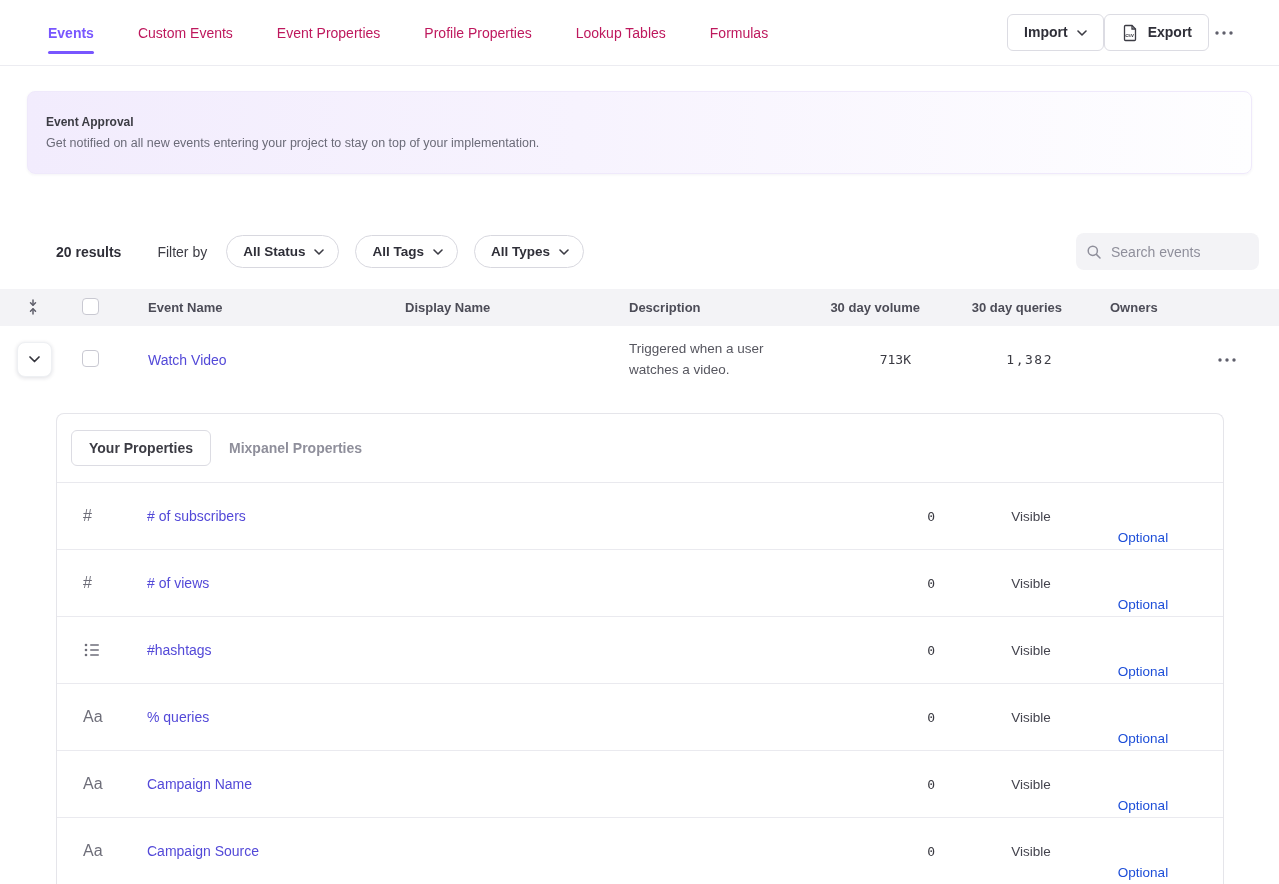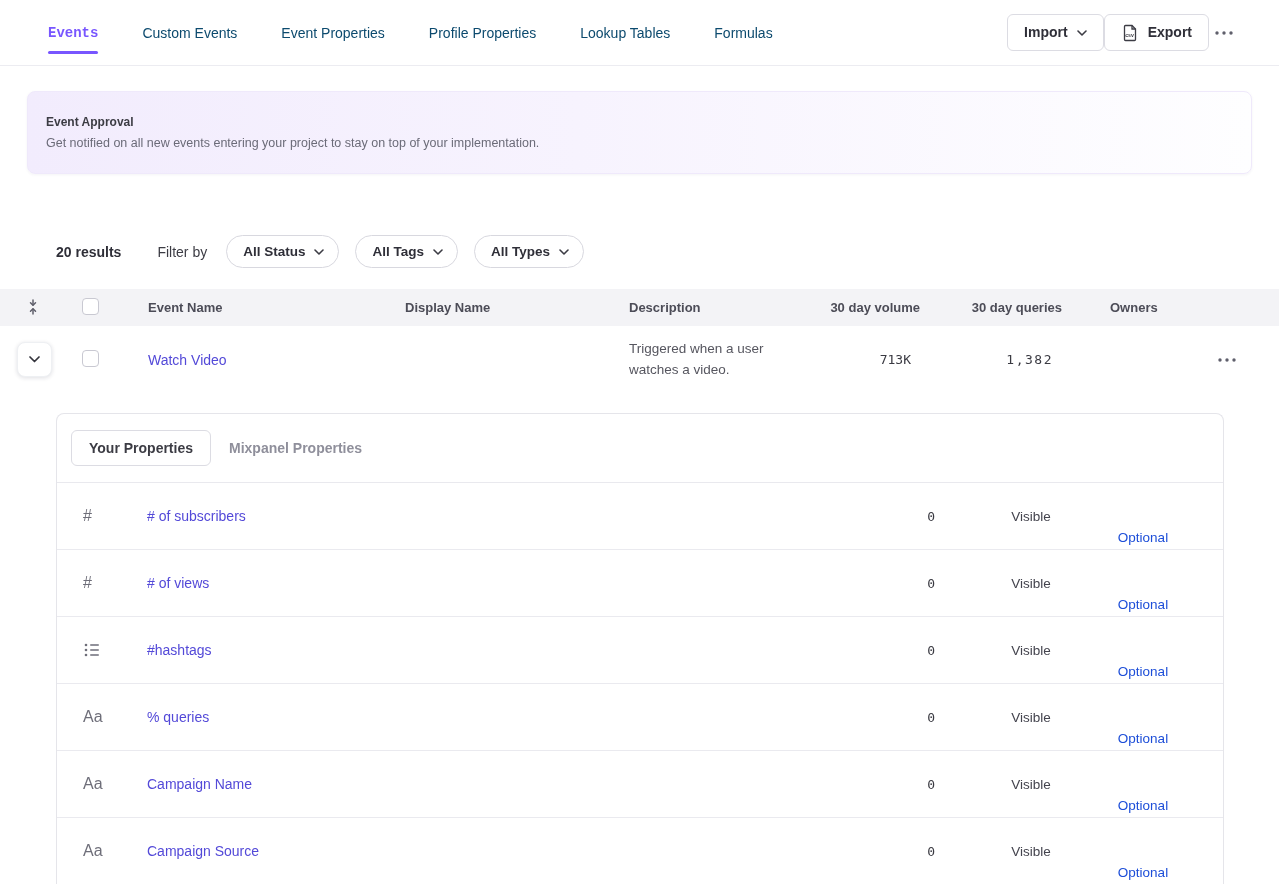--- a/index.html
+++ b/index.html
@@ -14,23 +14,23 @@
 
   
   .topnav {
     height:66px; display:flex; align-items:center;
     padding:0 40px 0 48px;
     border-bottom:1px solid #ececf1; background:#fff;
   }
   .tabs { display:flex; align-items:center; gap:44px; }
   .nav-tab {
     position:relative; background:none; border:none; cursor:pointer;
-    font-size:14px; font-weight:500; color:#0c4a6e; padding:6px 0;
-  }
-  .nav-tab.active { color:#7856ff; font-weight:700;font-family:Liberation Mono, monospace; }
+    font-size:14px; font-weight:500; color:#be185d; padding:6px 0;
+  }
+  .nav-tab.active { color:#7856ff; font-weight:700; }
   .nav-tab.active::after {
     content:""; position:absolute; left:0; right:0; bottom:-7px;
     height:3px; border-radius:3px; background:#7856ff;
   }
   .nav-actions { margin-left:auto; display:flex; align-items:center; }
   .btn {
     display:inline-flex; align-items:center; gap:9px;
     font-size:14px; font-weight:600; color:#2f2f38;
     background:#fff; border:1px solid #dcdce3; border-radius:6px;
     padding:8px 16px; cursor:pointer; line-height:1.3;
@@ -229,20 +229,29 @@
 
       <button class="pill">
         <span>All Types</span>
         <span style="display:inline-flex;">
           <svg width="10" height="6" viewBox="0 0 10 6" fill="none">
             <path d="M1 1l4 4 4-4" stroke="#3c3c44" stroke-width="1.6" stroke-linecap="round" stroke-linejoin="round"></path>
           </svg>
         </span>
       </button>
 
+    <div class="search">
+      <span style="display:inline-flex;">
+        <svg width="16" height="16" viewBox="0 0 16 16" fill="none">
+            <circle cx="6.8" cy="6.8" r="4.6" stroke="#8f8f9b" stroke-width="1.5"></circle>
+            <path d="M10.4 10.4L14 14" stroke="#8f8f9b" stroke-width="1.5" stroke-linecap="round"></path>
+          </svg>
+      </span>
+      <input type="text" placeholder="Search events" style="">
+    </div>
   </section>
 
   <section class="table">
     <div class="t-header">
       <div class="cell">
         <button class="collapse-btn">
           <span style="display:inline-flex;">
             <svg width="14" height="16" viewBox="0 0 14 16" fill="none" stroke="#5f5f6b" stroke-width="1.5" stroke-linecap="round" stroke-linejoin="round">
               <path d="M7 1v5"></path>
                 <path d="M4.5 3.8L7 6.3l2.5-2.5"></path>

